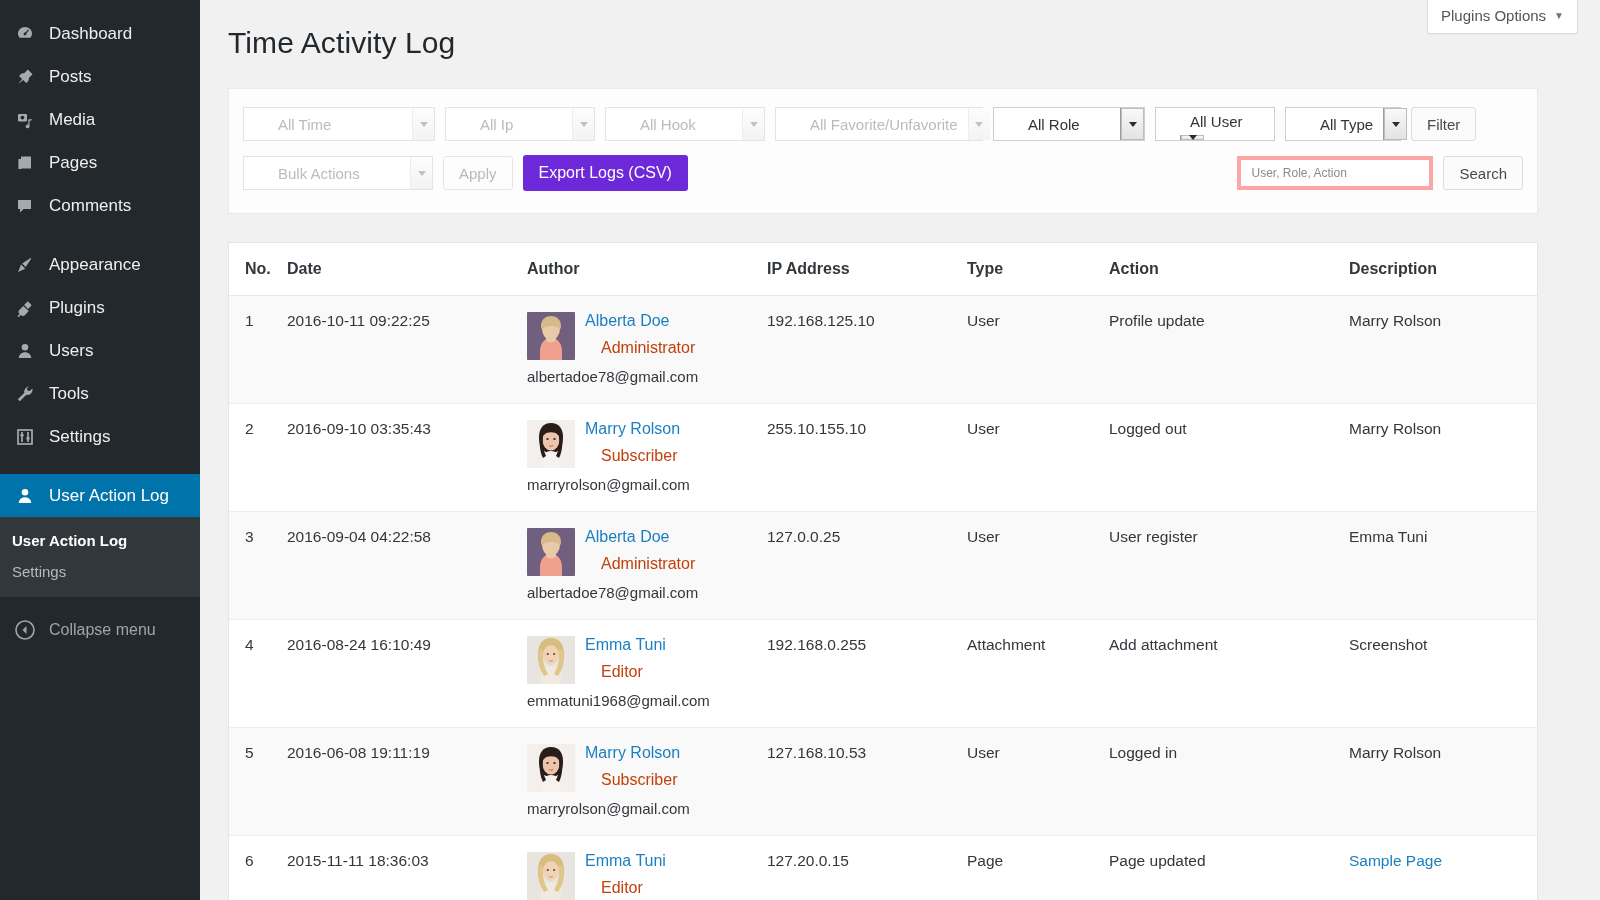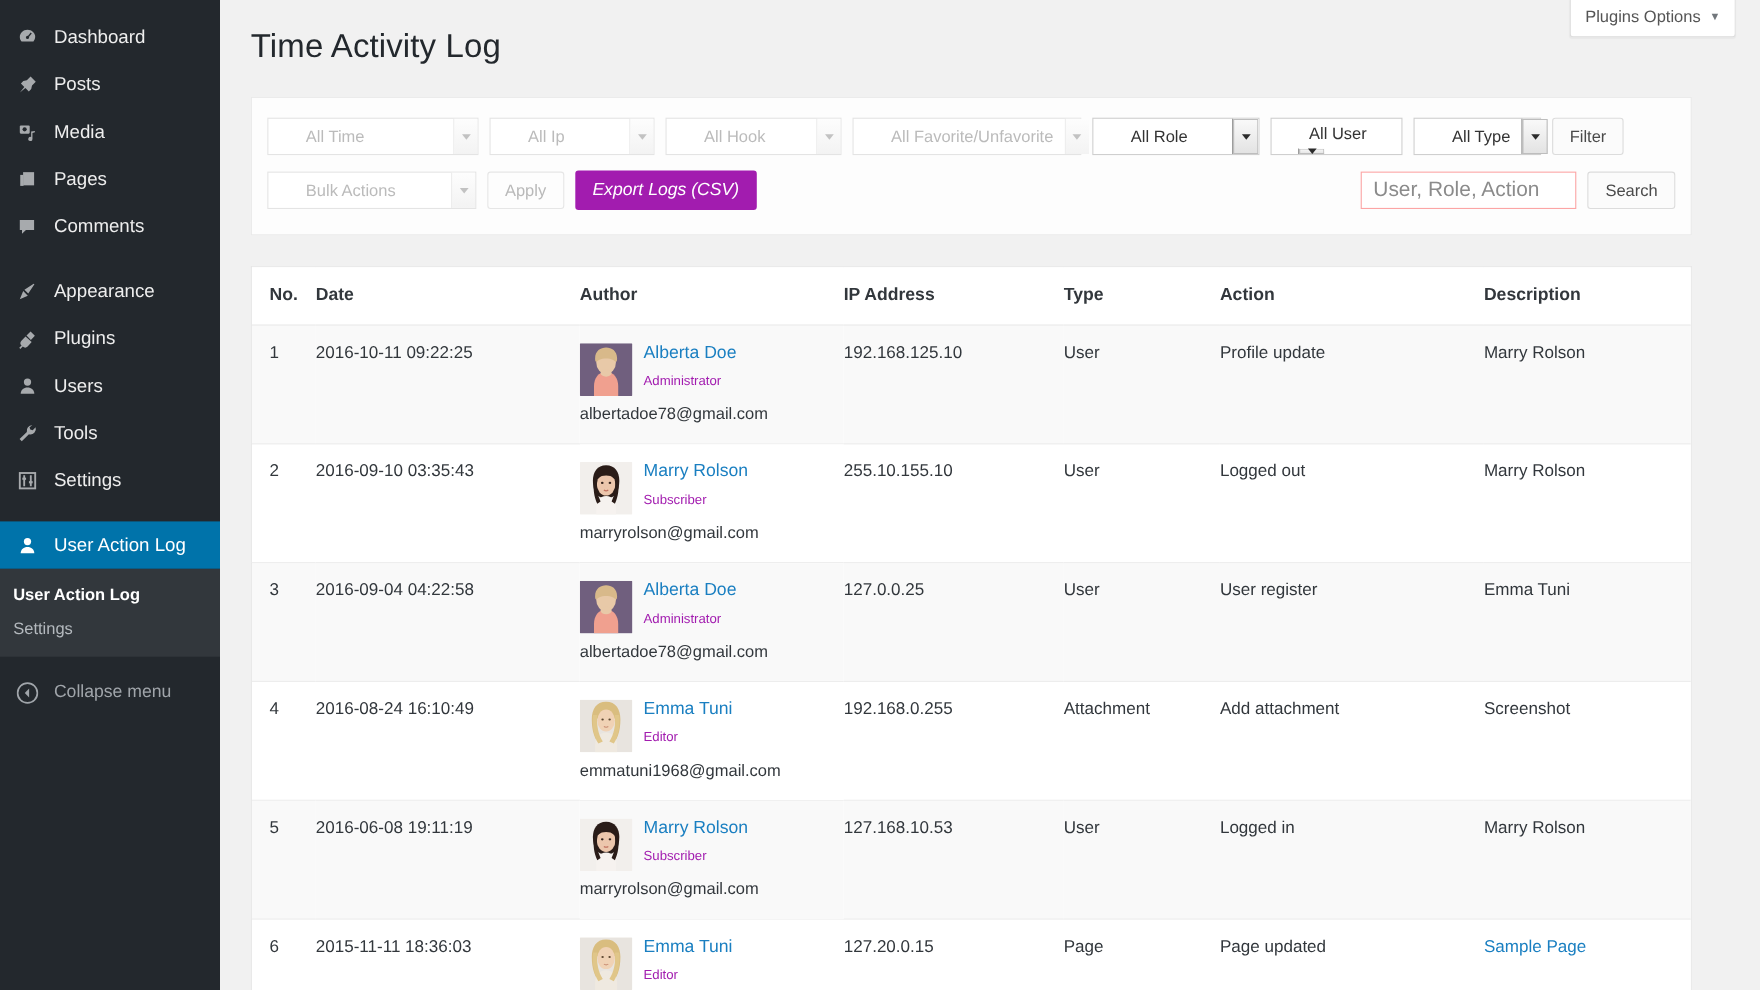--- a/index.html
+++ b/index.html
@@ -128,30 +128,29 @@
 
   .btn {
     height: 34px; padding: 0 15px;
     background: #fbfbfb; border: 1px solid #dcdcdc;
     border-radius: 3px; font-size: 15px; color: #4a4a4a;
     cursor: pointer; font-family: inherit;
   }
   .btn.muted { color: #b9b9b9; border-color: #e6e6e6; background: #fdfdfd; }
   .btn-export {
     height: 36px; padding: 0 16px;
-    background: #a21caf; border: none; border-radius: 3px;
+    background: #6d28d9; border: none; border-radius: 3px;
     color: #ffffff; font-size: 16px; cursor: pointer;
     font-family: inherit;
-    font-style: italic;
   }
   .spacer { flex: 1; }
   .search-input {
     height: 34px; width: 196px;
-    border: 1px solid #fca5a5; background: #fff;
-    padding: 0 10px; font-size: 19px; color: #777;
+    border: 4px solid #fca5a5; background: #fff;
+    padding: 0 10px; font-size: 12px; color: #777;
     font-family: inherit; outline: none;
   }
   .search-input::placeholder { color: #8b8b8b; }
 
   
   .table-wrap {
     margin: 28px 62px 0 28px;
     background: #fff;
     border: 1px solid #e5e5e5;
     border-bottom: none;
@@ -183,21 +182,21 @@
 
   th.c-no { padding-left: 16px; }
 
   .author-cell { position: relative; }
   .author-top { display: flex; align-items: flex-start; gap: 10px; }
   .avatar {
     width: 48px; height: 48px; min-width: 48px;
     border-radius: 1px; overflow: hidden; display: block;
   }
   .a-name { color: #1a7fc1; font-size: 16px; line-height: 1.05; }
-  .a-role { font-size: 12px; color: #a21caf; margin-top: 9px; }
+  .a-role { font-size: 16px; color: #c2410c; margin-top: 9px; margin-left: 16px; }
   .a-mail { margin-top: 8px; font-size: 15px; color: #32373c; }
   .link { color: #1a7fc1; }
 </style>
 </head>
 <body>
 
 <div class="screen">
 
   <nav class="sidebar">
     <div id="menu-list">

